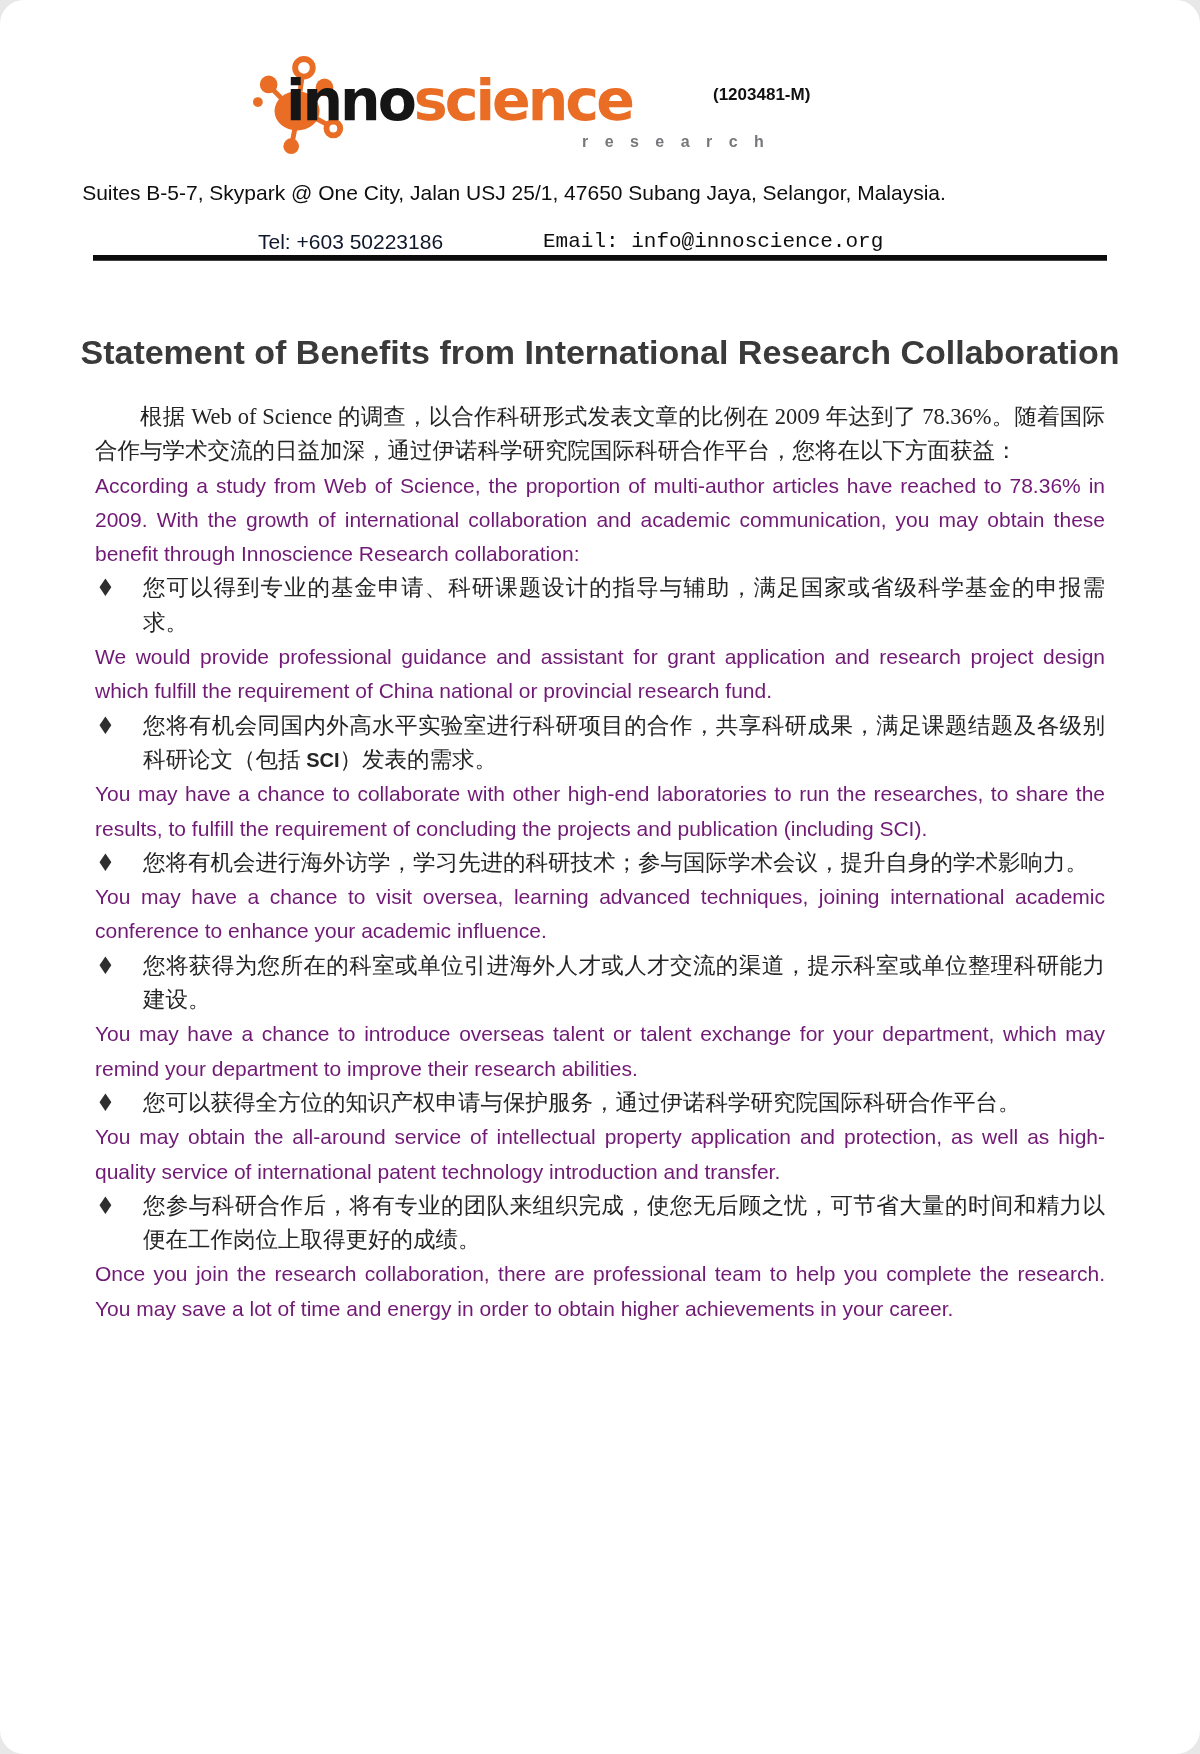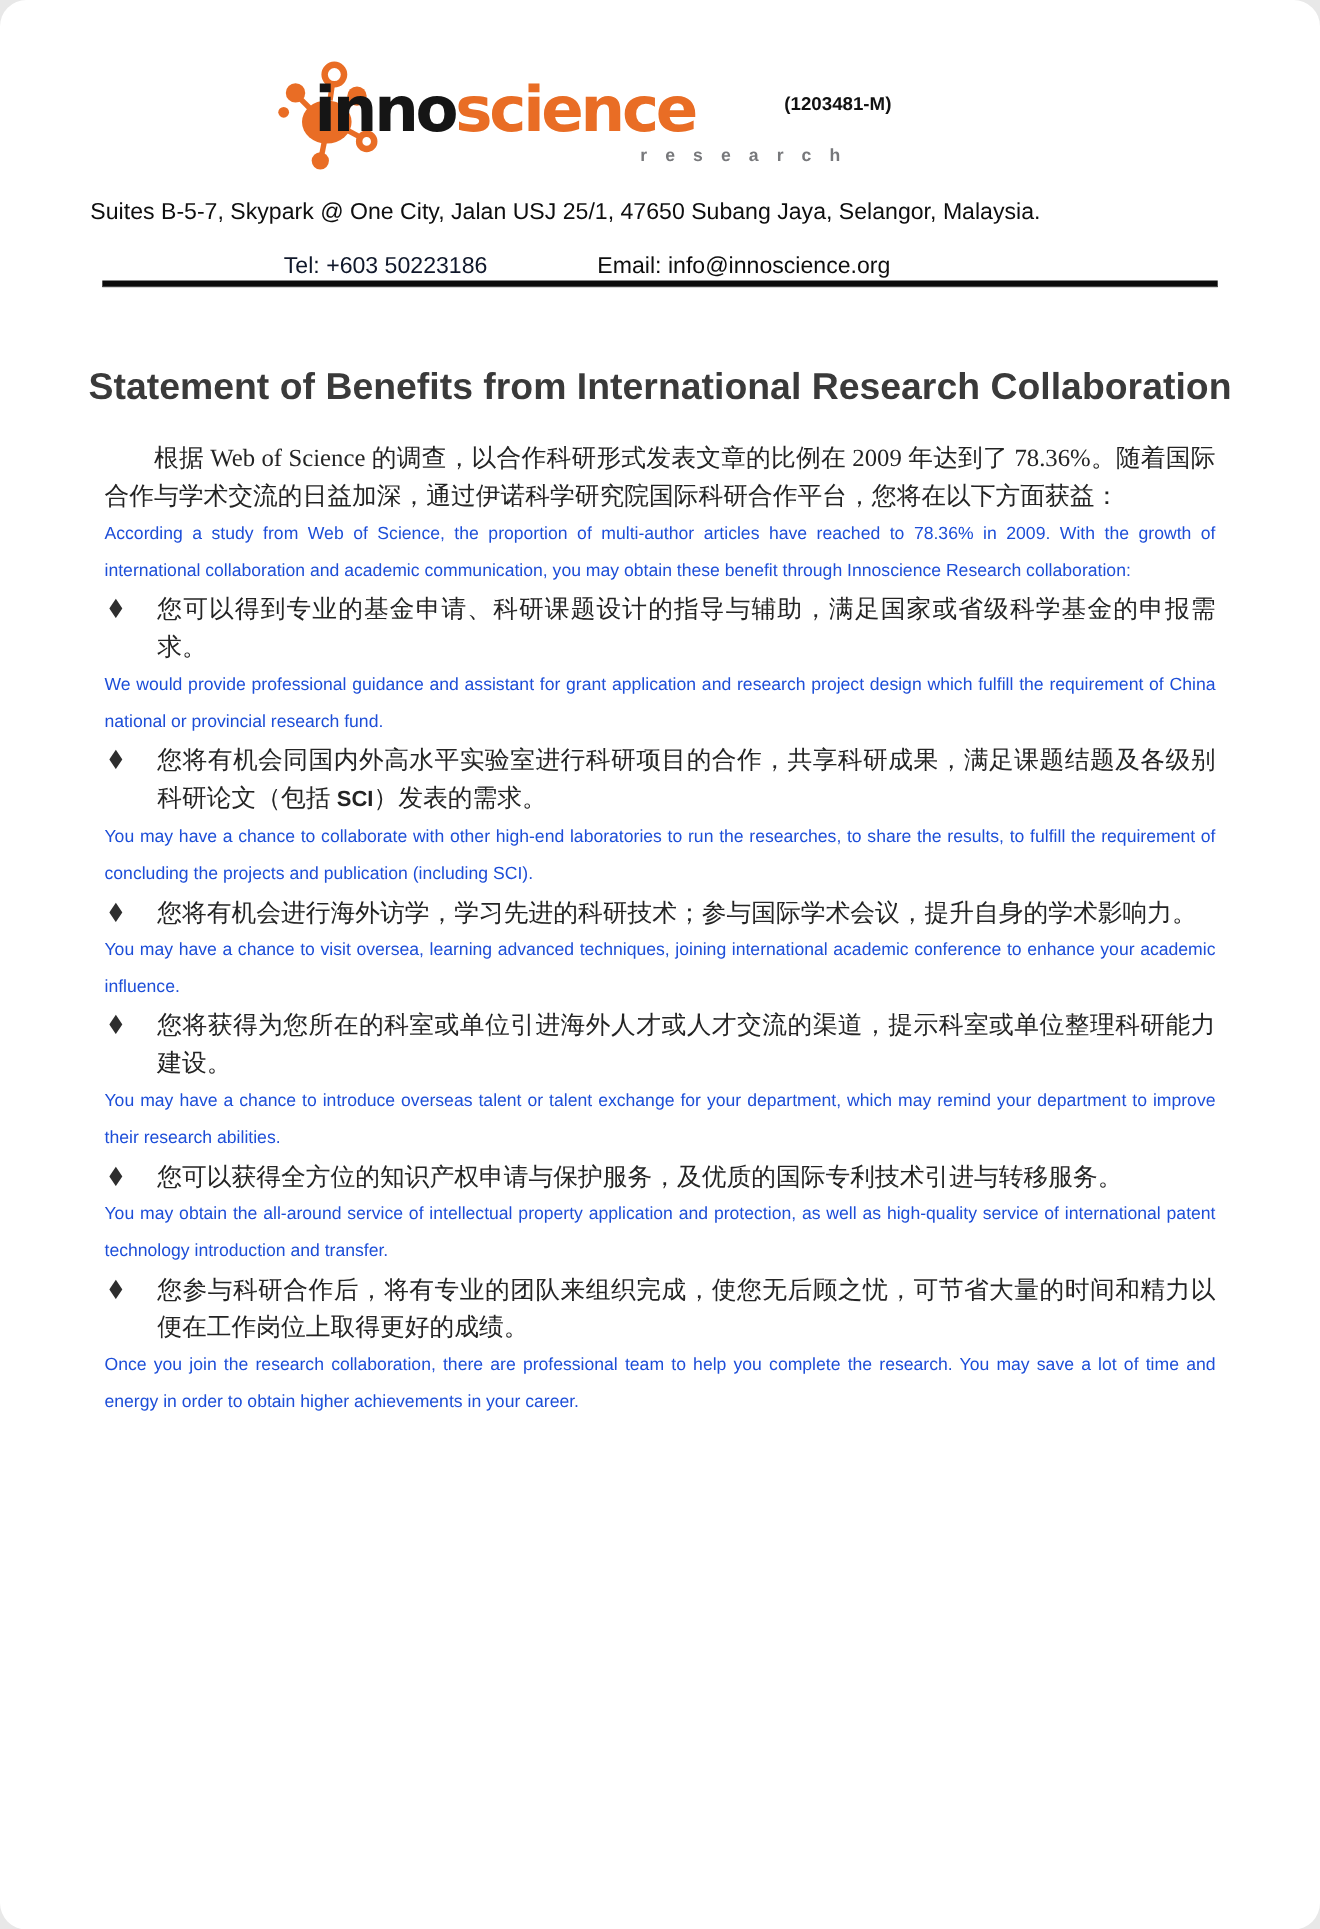--- a/index.html
+++ b/index.html
@@ -32,21 +32,21 @@
   .registration {
     position:absolute; left:713px; top:85px;
     font-size:17px; font-weight:bold; color:#111;
     font-family:"Liberation Sans",sans-serif;
   }
   .address-line {
     position:absolute; left:16px; top:181px; width:996px;
     text-align:center; font-size:21px; color:#0e0e0e;
   }
   .tel-label   { position:absolute; left:258px; top:230px; font-size:21px; color:#0f172a; }
-  .email-label { position:absolute; left:543px; top:230px; font-size:21px; color:#0e0e0e; }
+  .email-label { position:absolute; left:543px; top:230px; font-size:21px; color:#0e0e0e;font-family:Liberation Mono, monospace; }
   .header-divider {
     position:absolute; left:93px; top:255px; width:1014px; height:6px;
     background:#0c0c0c; border-bottom:1px solid #444;
   }
 
   
   .title-zh {
     position:absolute; left:0; top:281px; width:1200px; text-align:center;
     font-family:"Liberation Serif","DejaVu Serif",serif;
     font-size:34px; color:#2b2b2b; font-weight:500;
@@ -61,21 +61,21 @@
     position:absolute; left:95px; top:400px; width:1010px;
   }
   .p-zh {
     font-family:"Liberation Serif","DejaVu Serif",serif;
     font-size:22.5px; line-height:34.3px; color:#242424;
     text-align:justify;
   }
   .p-zh.intro { text-indent:45px; }
   .p-en {
     font-family:"Liberation Sans","DejaVu Sans",sans-serif;
-    font-size:16px; line-height:34.3px; color:#1d4ed8;
+    font-size:21px; line-height:34.3px; color:#701a75;
     text-align:justify;
   }
   .bullet-item { position:relative; padding-left:48px; }
   .bullet-item .bullet {
     position:absolute; left:1px; top:0;
     font-family:"DejaVu Sans",sans-serif;
     font-size:21px; color:#2e2e2e;
     transform:scaleY(1.15);
   }
   .sci-bold { font-weight:bold; font-family:"Liberation Sans",sans-serif; font-size:20px; }
@@ -148,21 +148,21 @@
     <p class="p-en">You may have a chance to visit oversea, learning advanced techniques, joining international academic conference to enhance your academic influence.</p>
 
     <p class="p-zh bullet-item">
       <span class="bullet">♦</span>
       <span>您将获得为您所在的科室或单位引进海外人才或人才交流的渠道，提示科室或单位整理科研能力建设。</span>
     </p>
     <p class="p-en">You may have a chance to introduce overseas talent or talent exchange for your department, which may remind your department to improve their research abilities.</p>
 
     <p class="p-zh bullet-item">
       <span class="bullet">♦</span>
-      <span>您可以获得全方位的知识产权申请与保护服务，及优质的国际专利技术引进与转移服务。</span>
+      <span>您可以获得全方位的知识产权申请与保护服务，通过伊诺科学研究院国际科研合作平台。</span>
     </p>
     <p class="p-en">You may obtain the all-around service of intellectual property application and protection, as well as high-quality service of international patent technology introduction and transfer.</p>
 
     <p class="p-zh bullet-item">
       <span class="bullet">♦</span>
       <span>您参与科研合作后，将有专业的团队来组织完成，使您无后顾之忧，可节省大量的时间和精力以便在工作岗位上取得更好的成绩。</span>
     </p>
     <p class="p-en">Once you join the research collaboration, there are professional team to help you complete the research. You may save a lot of time and energy in order to obtain higher achievements in your career.</p>
 
   </div>

